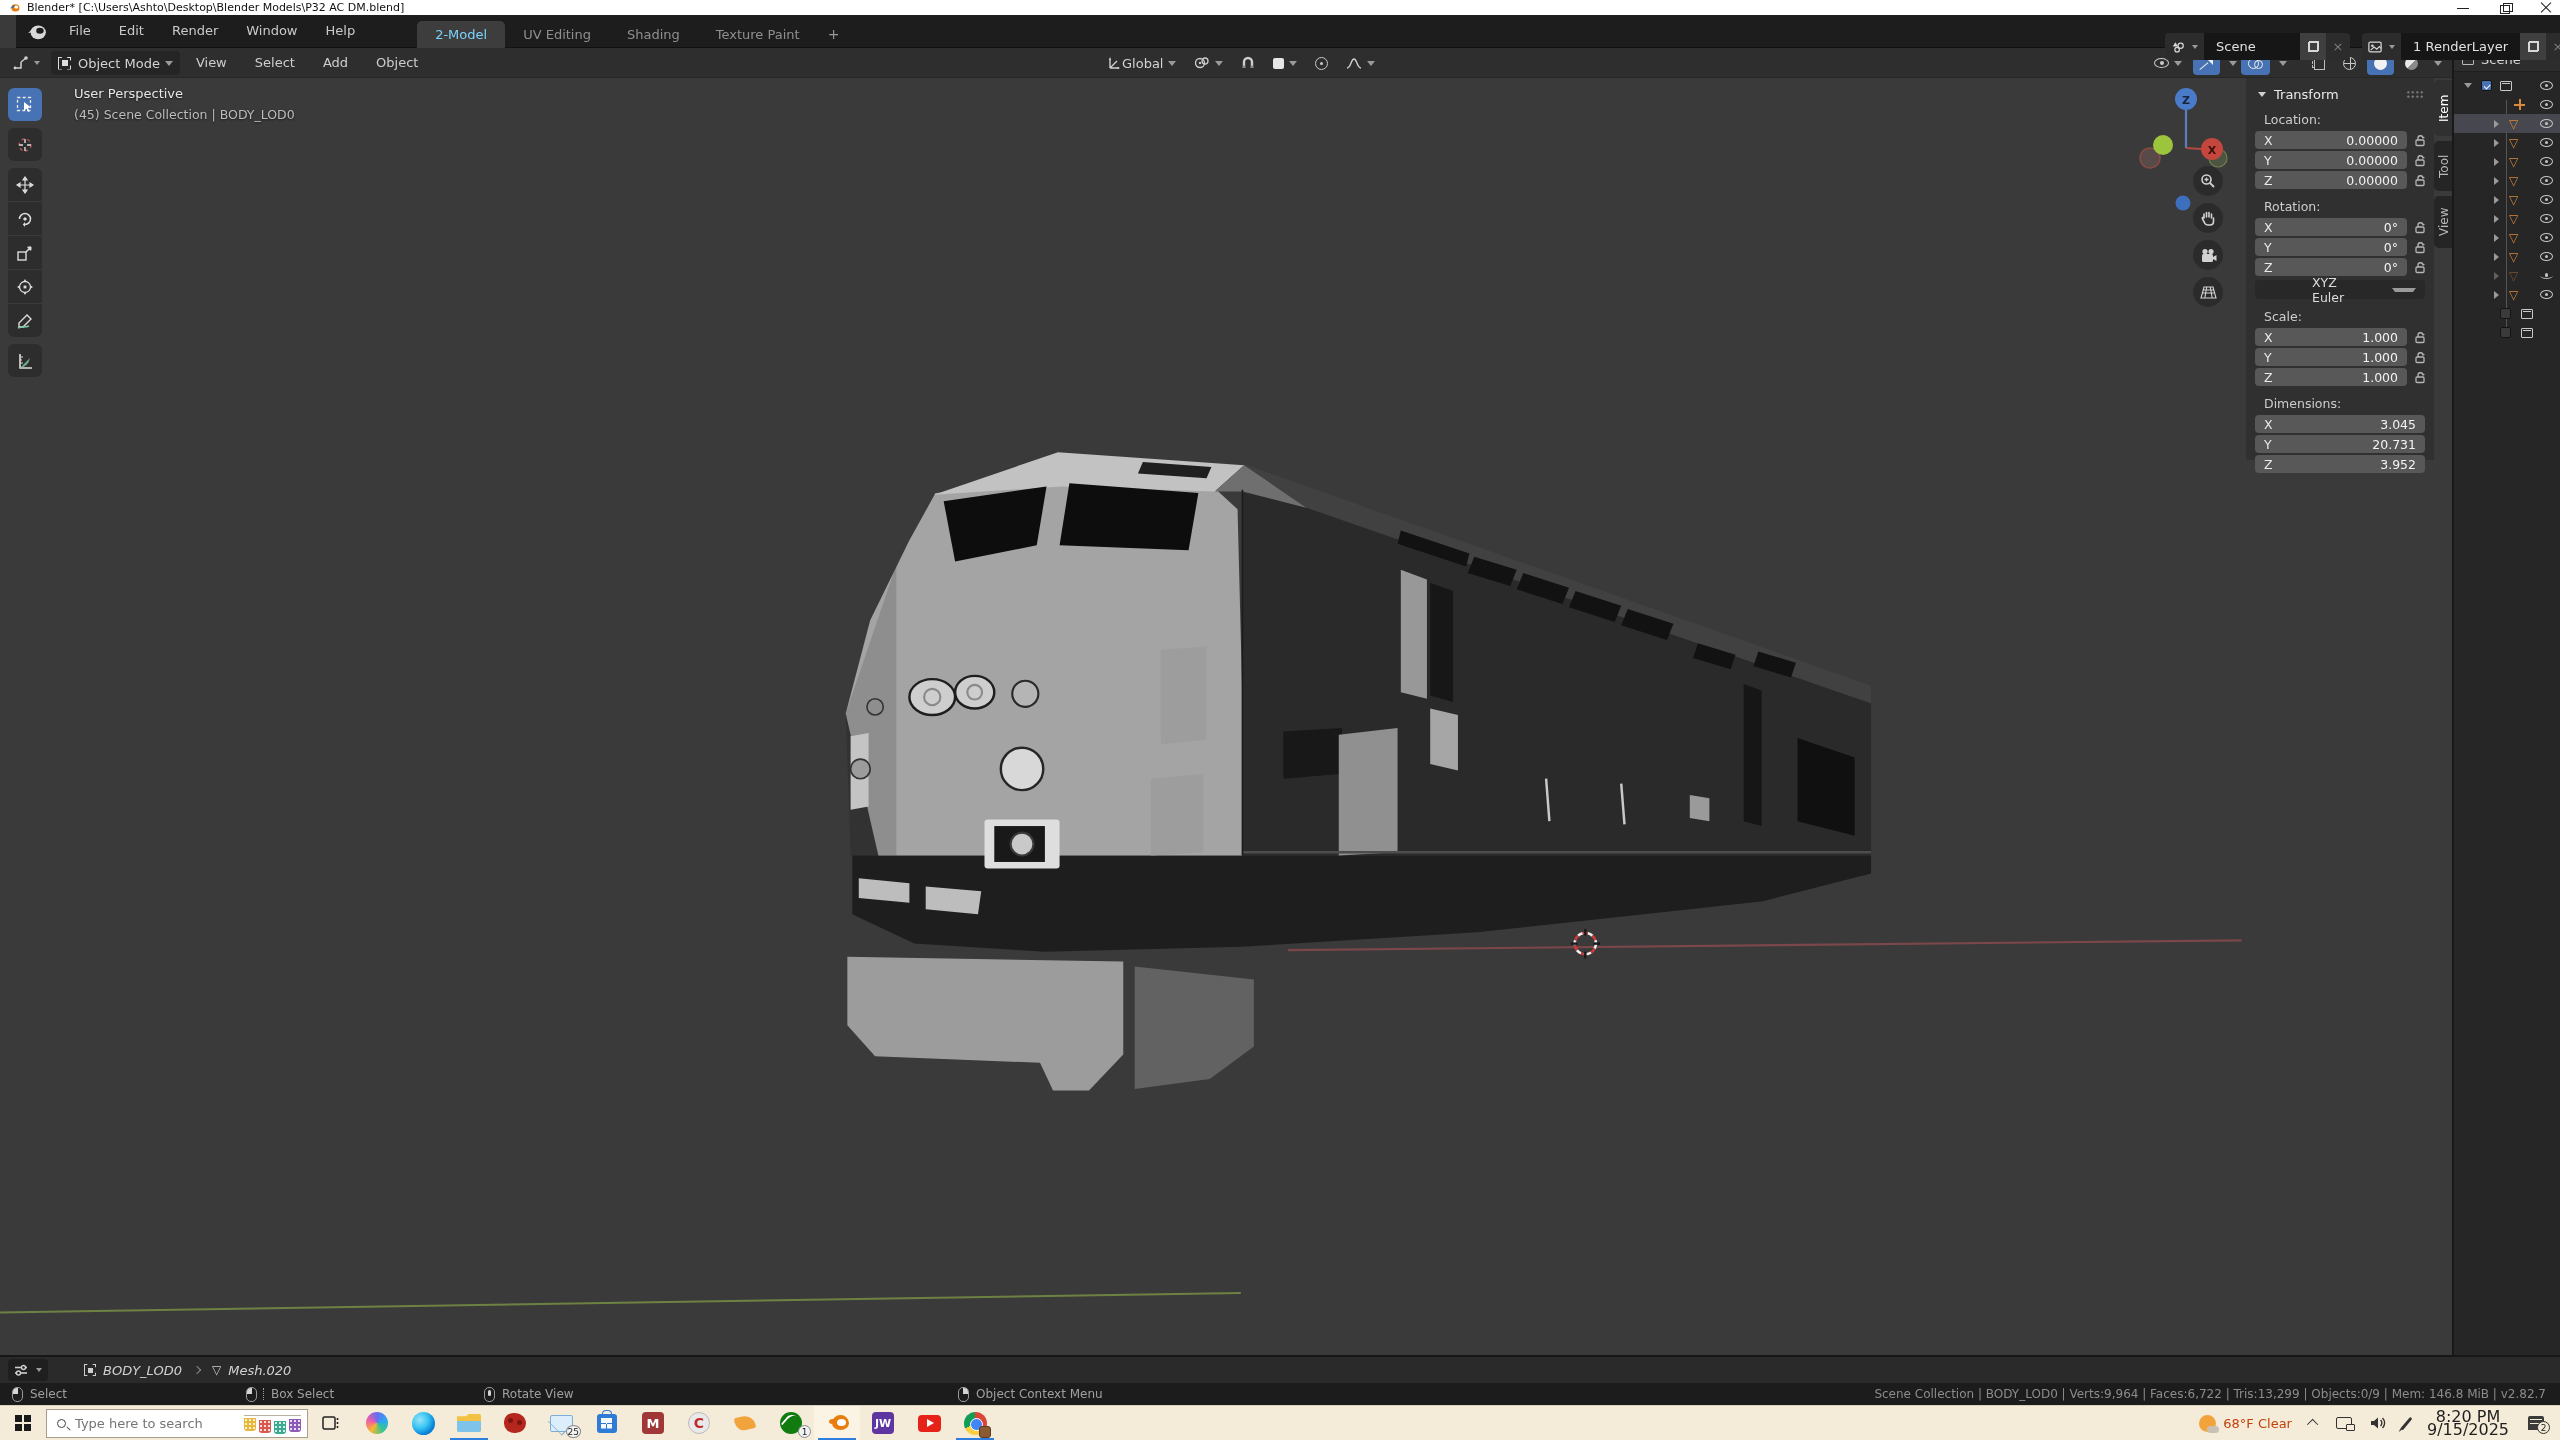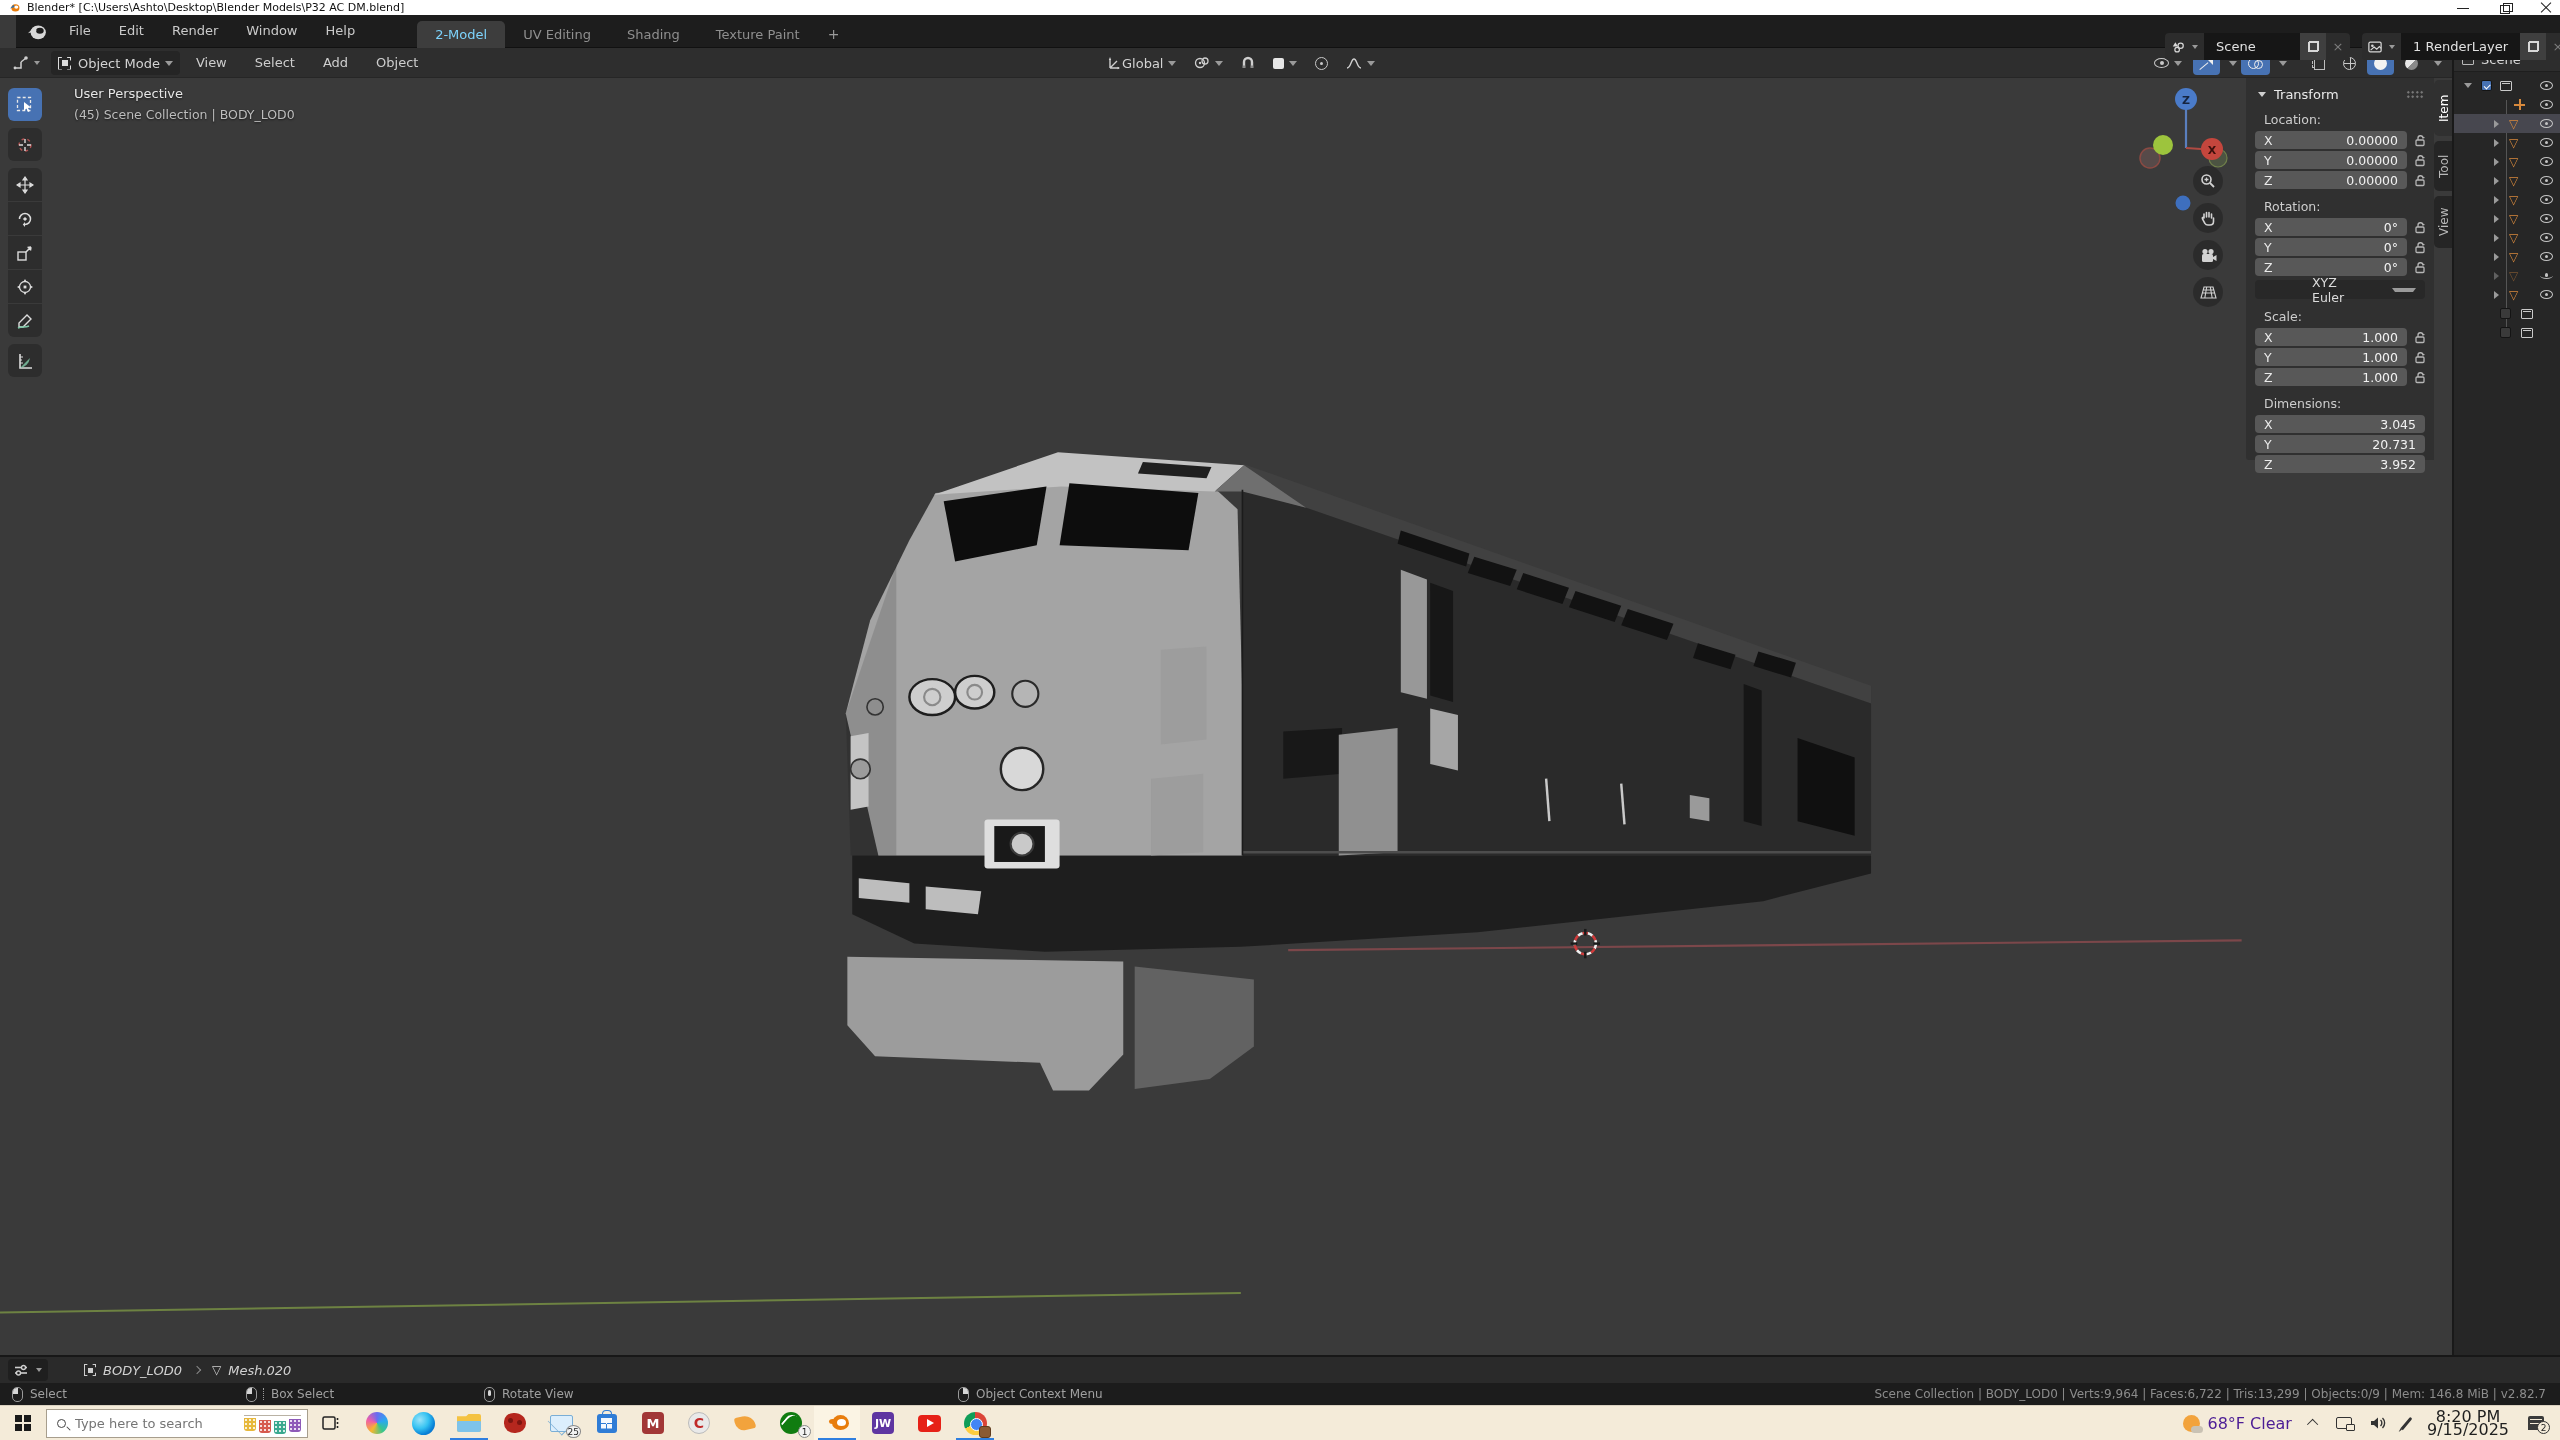--- a/index.html
+++ b/index.html
@@ -858,21 +858,21 @@
       <span class="ic-yt"></span>
     </div>
   <div class="tb-slot open">
       <span class="ic-chrome">
         <span class="pal"></span>
       </span>
     </div>
   <div id="tray">
     <div class="tray-ic" style="display:flex;align-items:center;">
       <span class="ic-weather"></span>
-      <span style="font-size:16px;color:#4c1d95">68°F Clear</span>
+      <span style="font-size:13px;color:#c2410c">68°F Clear</span>
     </div>
     <div class="tray-ic">
         <span class="chev-up"></span>
       </div>
     <div class="tray-ic">
         <span class="ic-display"></span>
       </div>
     <div class="tray-ic">
       <svg width="17" height="14" viewBox="0 0 17 14">
           <path d="M1 5 L4 5 L8 1.5 L8 12.5 L4 9 L1 9 Z" fill="#333"></path>

